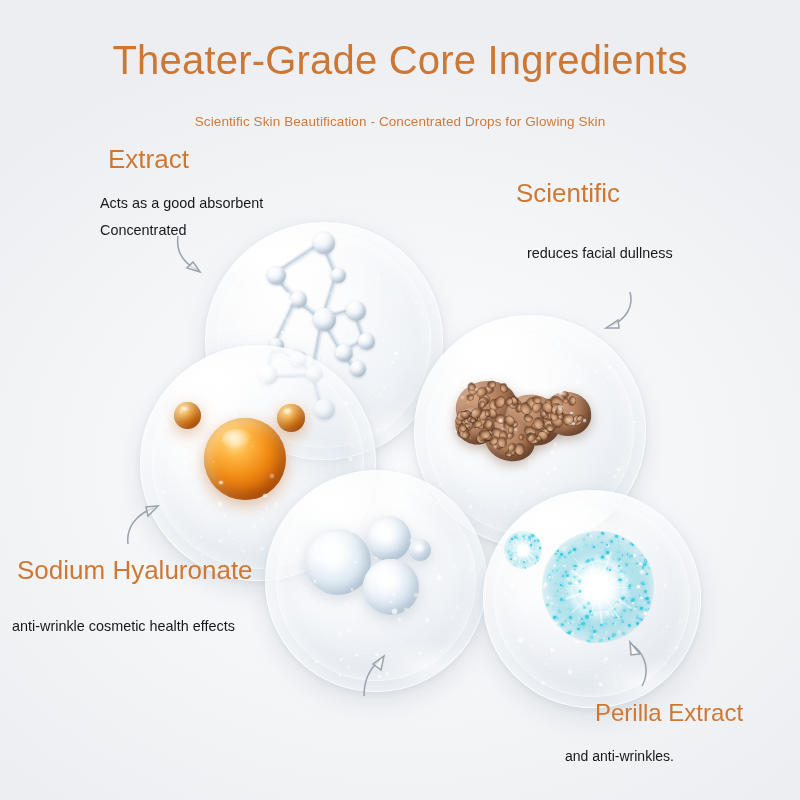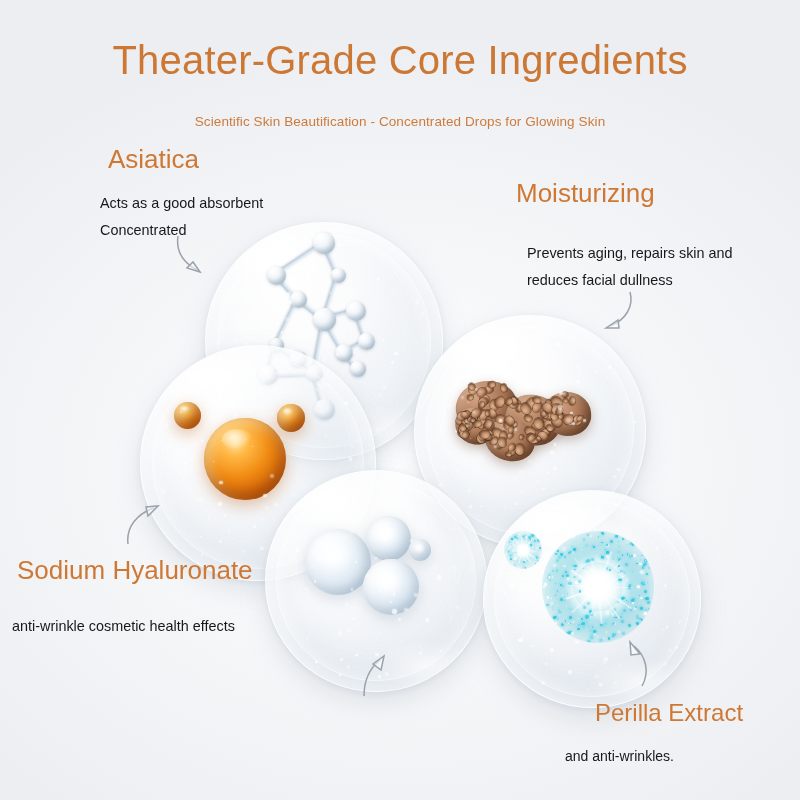--- a/index.html
+++ b/index.html
@@ -1045,29 +1045,28 @@
         <div class="speck" style="left: 53.2428%; top: 88.8449%; width: 2.75685px; height: 2.75685px; opacity: 0.759012;"></div>
         <div class="speck" style="left: 82.3373%; top: 64.0427%; width: 1.70696px; height: 1.70696px; opacity: 0.361487;"></div>
         <div class="speck" style="left: 16.0061%; top: 73.6332%; width: 1.44623px; height: 1.44623px; opacity: 0.575744;"></div>
         <div class="speck" style="left: 58.9927%; top: 56.4624%; width: 2.86488px; height: 2.86488px; opacity: 0.523481;"></div>
         <div class="speck" style="left: 52.5686%; top: 13.0071%; width: 2.11632px; height: 2.11632px; opacity: 0.789749;"></div>
         <div class="speck" style="left: 9.36595%; top: 46.9691%; width: 2.18583px; height: 2.18583px; opacity: 0.601841;"></div>
       </div>
     <div class="rim"></div>
   </div>
 
-  <div class="ing-name" id="n-gly">Asiatica</div>
+  <div class="ing-name" id="n-gly">Extract</div>
   <div class="ing-desc" id="d-gly">
     <div>Acts as a good absorbent</div>
     <div>Concentrated</div>
   </div>
 
-  <div class="ing-name" id="n-nia">Moisturizing</div>
+  <div class="ing-name" id="n-nia">Scientific</div>
   <div class="ing-desc" id="d-nia">
-    <div>Prevents aging, repairs skin and</div>
     <div>reduces facial dullness</div>
   </div>
 
   <div class="ing-name" id="n-sod">Sodium Hyaluronate</div>
   <div class="ing-desc" id="d-sod">
     <div>anti-wrinkle cosmetic health effects</div>
   </div>
 
 
   <div class="ing-name" id="n-per">Perilla Extract</div>

